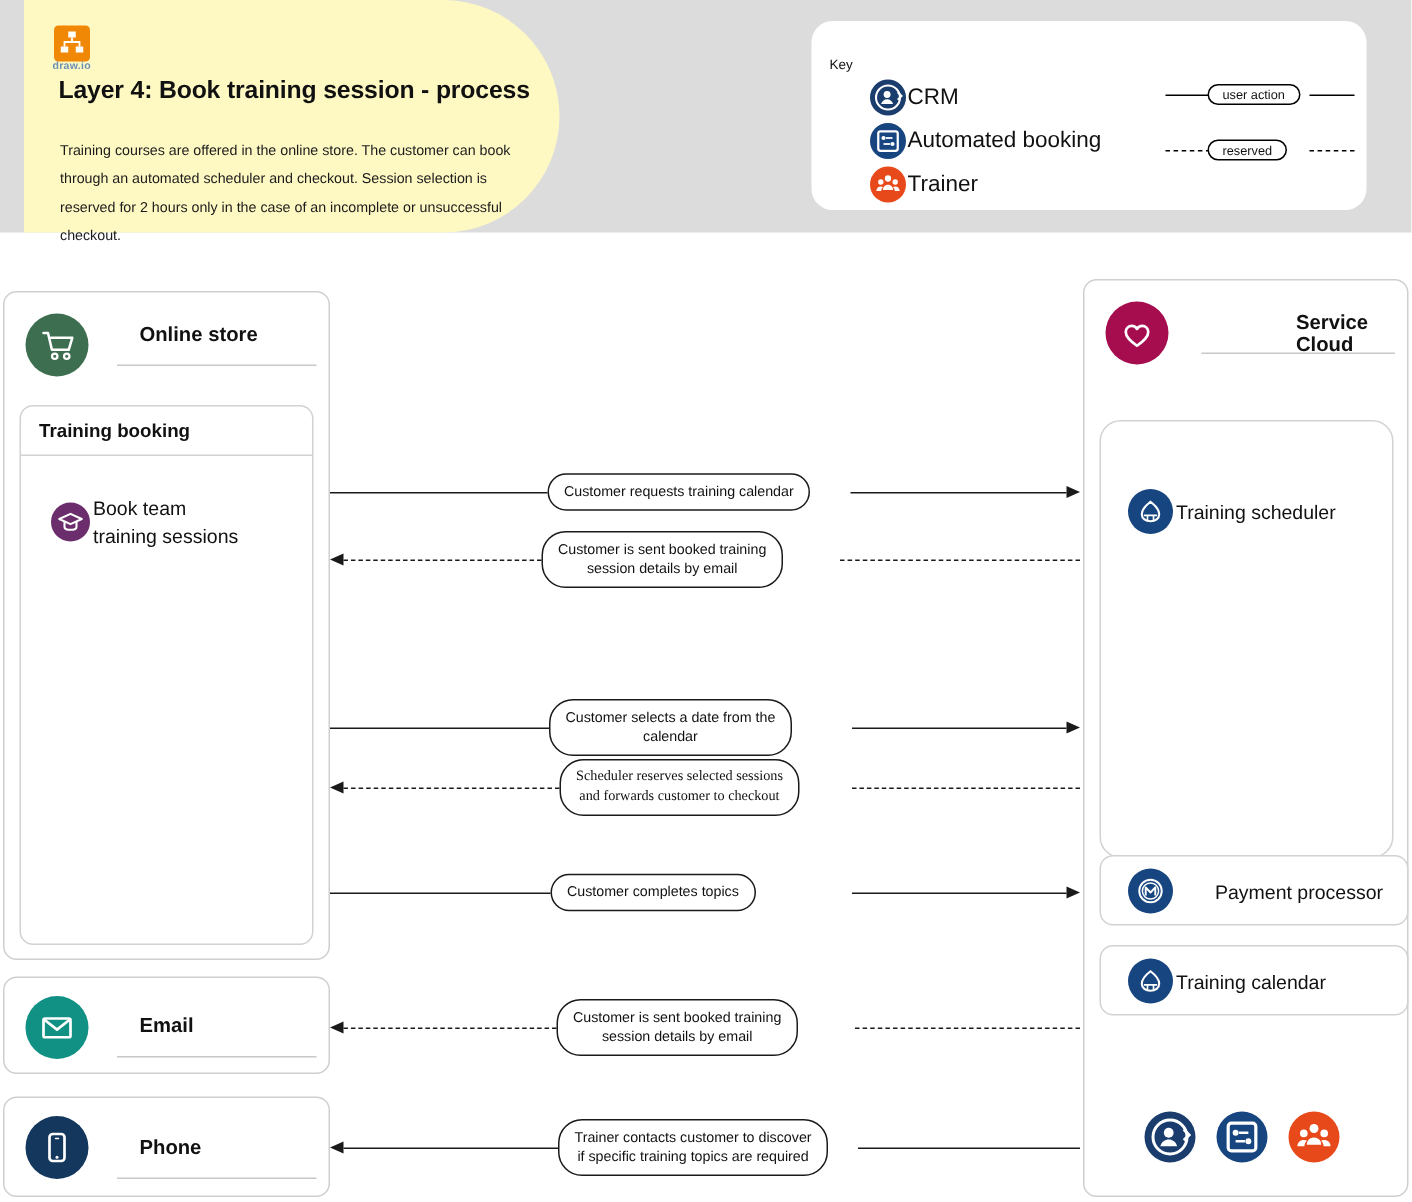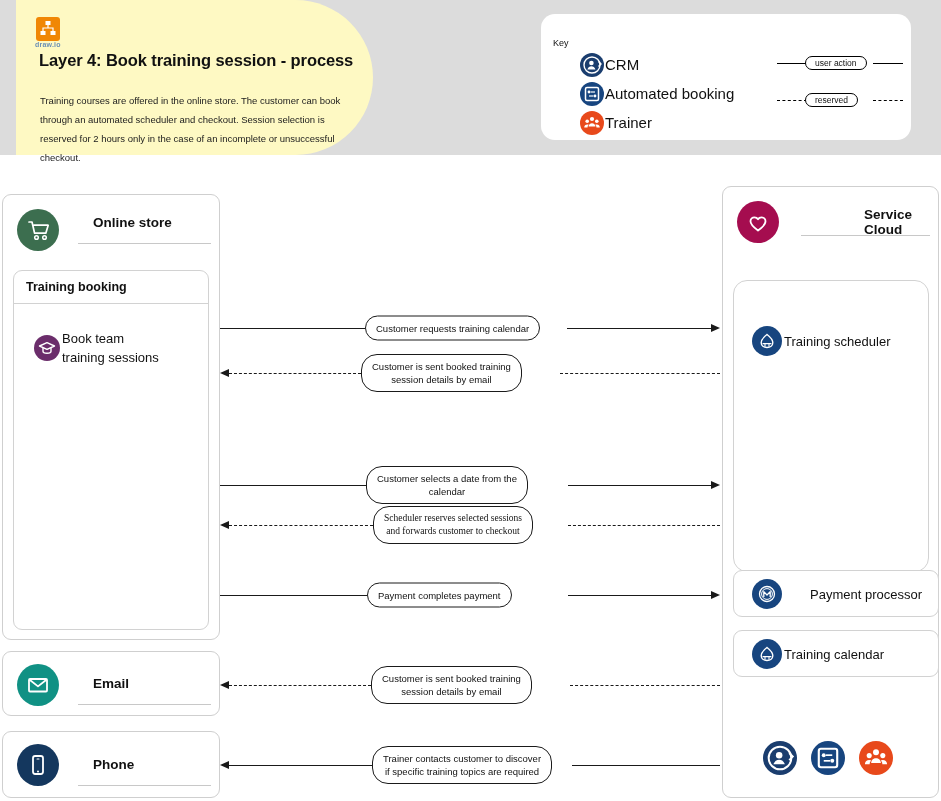--- a/index.html
+++ b/index.html
@@ -367,21 +367,21 @@
     <span class="ln dashed" style="left:348px; width:152px;"></span>
     <span class="arrow left" style="left:0;"></span>
     <span class="flow-pill" style="left:153px; top:0;">Scheduler reserves selected sessions
 and forwards customer to checkout</span>
   </div>
 
   <div class="flow" style="left:220px; top:595px; width:500px;">
     <span class="ln" style="left:0; width:147px;"></span>
     <span class="ln" style="left:348px; width:143px;"></span>
     <span class="arrow right" style="left:491px;"></span>
-    <span class="flow-pill" style="left:147px; top:0;">Payment completes payment</span>
+    <span class="flow-pill" style="left:147px; top:0;">Customer completes topics</span>
   </div>
 
   <div class="flow" style="left:220px; top:685px; width:500px;">
     <span class="ln dashed" style="left:9px; width:142px;"></span>
     <span class="ln dashed" style="left:350px; width:150px;"></span>
     <span class="arrow left" style="left:0;"></span>
     <span class="flow-pill" style="left:151px; top:0;">Customer is sent booked training
 session details by email</span>
   </div>
 

